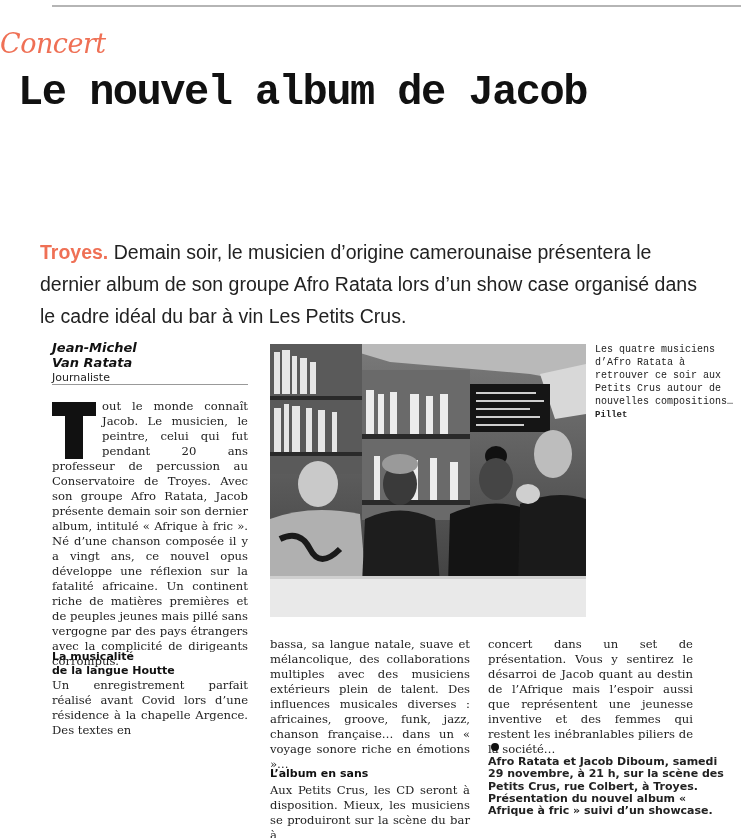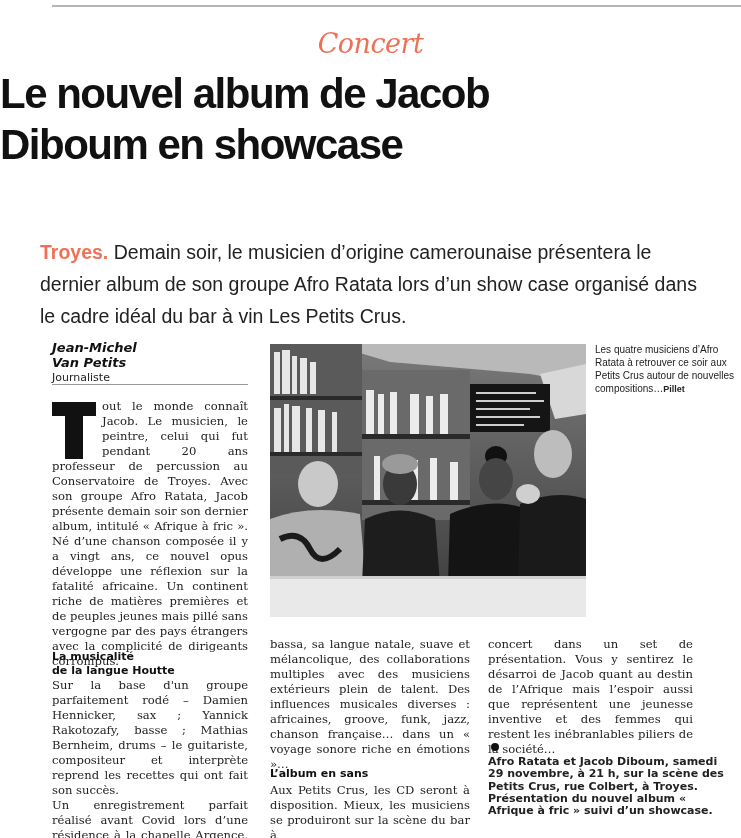--- a/index.html
+++ b/index.html
@@ -1,83 +1,81 @@
 <!DOCTYPE html>
 <html><head>
   <meta charset="utf-8">
   <style>
     html, body { margin:0; padding:0; background:#ffffff; }
     body { width:741px; height:838px; position:relative; overflow:hidden; color:#222; }
     .abs { position:absolute; }
     .top-rule { left:52px; top:5px; width:689px; height:2px; background:#b5b5b5; }
-    .kicker { left:0; width:741px; top:28px; text-align:center; font-family:"DejaVu Serif", serif; font-style:italic; font-size:27px; color:#ef7055; letter-spacing:-0.5px; }
-    .headline { left:0; width:605px; top:68px; text-align:left; font-family:Liberation Sans, sans-serif; font-weight:900; font-size:42px; line-height:51px; color:#111; letter-spacing:-1.5px; }
+    .kicker { left:0; width:741px; top:28px; text-align:left; font-family:"DejaVu Serif", serif; font-style:italic; font-size:27px; color:#ef7055; letter-spacing:-0.5px; }
+    .headline { left:0; width:605px; top:68px; text-align:center; font-family:Liberation Mono, monospace; font-weight:900; font-size:42px; line-height:51px; color:#111; letter-spacing:-1.5px; }
     .headline span { display:block; }
     .chapo { left:40px; width:661px; top:236px; text-align:left; font-family:"Liberation Sans", sans-serif; font-size:19.5px; line-height:32px; color:#222; }
     .chapo .place { color:#ef7055; font-weight:bold; }
     .byline { left:52px; top:340px; width:196px; font-family:"DejaVu Sans", sans-serif; }
     .byline .name { font-weight:bold; font-size:13px; line-height:15px; color:#111;font-style:italic; }
     .byline .role { font-size:11px; margin-top:1px; color:#222; }
     .byline-rule { left:52px; top:384px; width:196px; height:1px; background:#999; }
     .col { font-family:"DejaVu Serif", serif; font-size:11.6px; line-height:15px; color:#222; text-align:justify; hyphens:manual; }
     .col1 { left:52px; top:399px; width:196px; }
     .dropcap { float:left; width:44px; height:57px; margin:3px 6px 0 0; position:relative; }
     .dropcap .bar { position:absolute; left:0; top:0; width:44px; height:14px; background:#111; }
     .dropcap .stem { position:absolute; left:13px; top:0; width:18px; height:57px; background:#111; }
     .subhead { font-family:"DejaVu Sans", sans-serif; font-weight:bold; font-size:11px; line-height:14px; color:#111; }
     .sub1 { left:52px; top:650px; width:196px; }
     .col1b { left:52px; top:678px; width:196px; }
     .photo { left:270px; top:344px; width:316px; height:273px; background:#888; overflow:hidden; }
-    .caption { left:595px; top:343px; width:145px; font-family:Liberation Sans, sans-serif; font-size:10px; line-height:13px; color:#222; }
+    .caption { left:595px; top:343px; width:145px; font-family:Liberation Mono, monospace; font-size:10px; line-height:13px; color:#222; }
     .caption .credit { font-weight:bold; font-size:9px; }
     .col2 { left:270px; top:637px; width:200px; }
     .sub2 { left:270px; top:767px; width:200px; }
     .col2b { left:270px; top:783px; width:200px; }
     .col3 { left:488px; top:637px; width:205px; }
     .bullet { left:491px; top:743px; width:8px; height:8px; border-radius:50%; background:#111; }
     .info { left:488px; top:756px; width:240px; font-family:"DejaVu Sans", sans-serif; font-weight:bold; font-size:11px; line-height:12.3px; color:#222; }
   </style>
 </head>
 <body>
 
 <div class="abs top-rule"></div>
 
 <div class="abs kicker">Concert</div>
 
 <h1 class="abs headline" style="margin:0;">
   <span>Le nouvel album de Jacob</span>
-  <span>Diboum en showcase</span>
 </h1>
 
 <div class="abs chapo">
   <span class="place">Troyes.</span><span> Demain soir, le musicien d’origine camerounaise présentera le dernier album de son groupe Afro Ratata lors d’un show case organisé dans le cadre idéal du bar à vin Les Petits Crus.</span>
 </div>
 
 <div class="abs byline">
   <div class="name">Jean-Michel</div>
-  <div class="name">Van Petits</div>
+  <div class="name">Van Ratata</div>
   <div class="role">Journaliste</div>
 </div>
 <div class="abs byline-rule"></div>
 
 <div class="abs col col1">
   <div class="dropcap">
     <div class="bar"></div>
       <div class="stem"></div>
   </div>
   <span>out le monde connaît Jacob. Le musicien, le peintre, celui qui fut pendant 20 ans professeur de percussion au Conservatoire de Troyes. Avec son groupe Afro Ratata, Jacob présente demain soir son dernier album, intitulé « Afrique à fric ». Né d’une chanson composée il y a vingt ans, ce nouvel opus développe une réflexion sur la fatalité africaine. Un continent riche de matières premières et de peuples jeunes mais pillé sans vergogne par des pays étrangers avec la complicité de dirigeants corrompus.</span>
 </div>
 
 <div class="abs subhead sub1">
   <div>La musicalité</div>
   <div>de la langue Houtte</div>
 </div>
 
 <div class="abs col col1b">
-  <div>Sur la base d'un groupe parfaitement rodé – Damien Hennicker, sax ; Yannick Rakotozafy, basse ; Mathias Bernheim, drums – le guitariste, compositeur et interprète reprend les recettes qui ont fait son succès.</div>
   <div>Un enregistrement parfait réalisé avant Covid lors d’une résidence à la chapelle Argence. Des textes en</div>
 </div>
 
 <div class="abs photo">
   <svg width="316" height="273" viewBox="0 0 316 273">
     <defs>
       <linearGradient id="g1" x1="0" y1="0" x2="0" y2="1">
         <stop offset="0" stop-color="#7a7a7a"></stop>
         <stop offset="1" stop-color="#3a3a3a"></stop>
       </linearGradient>

